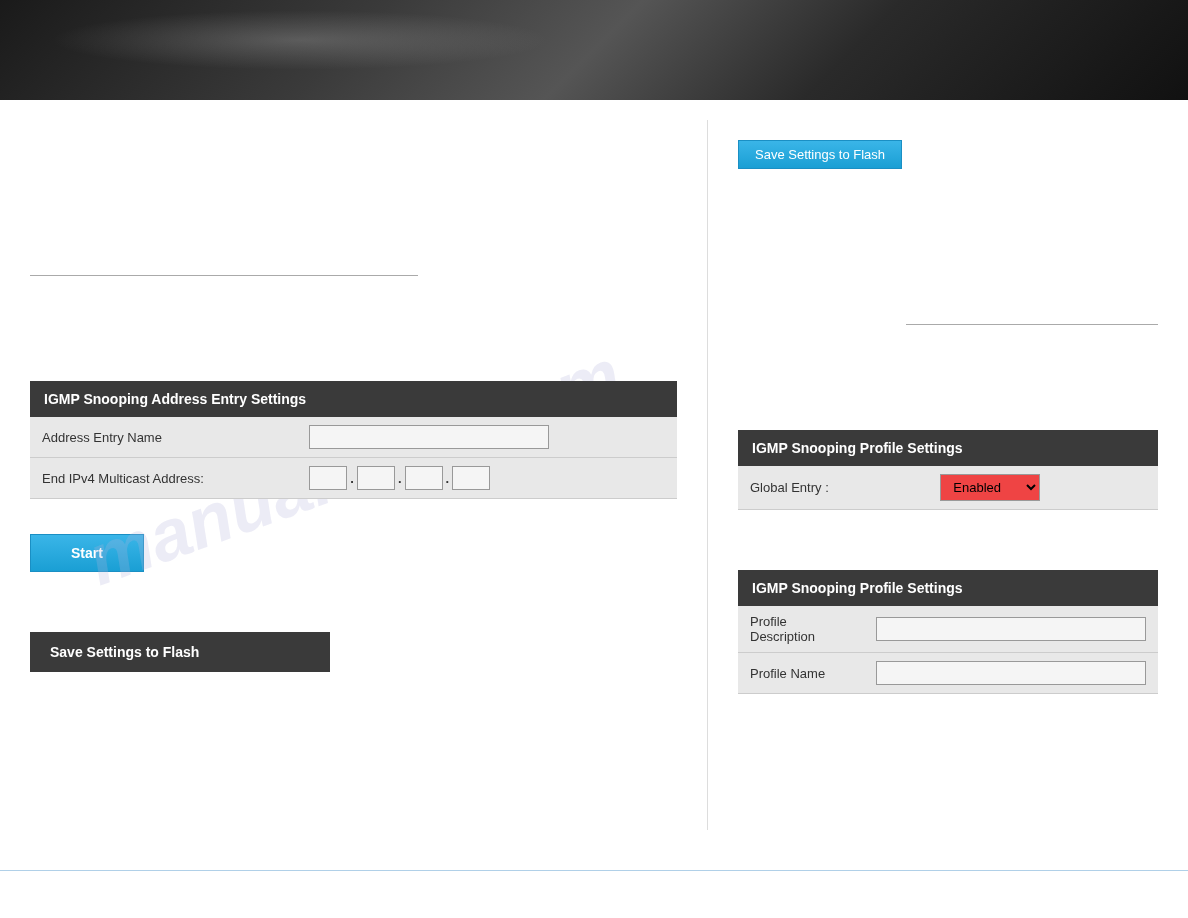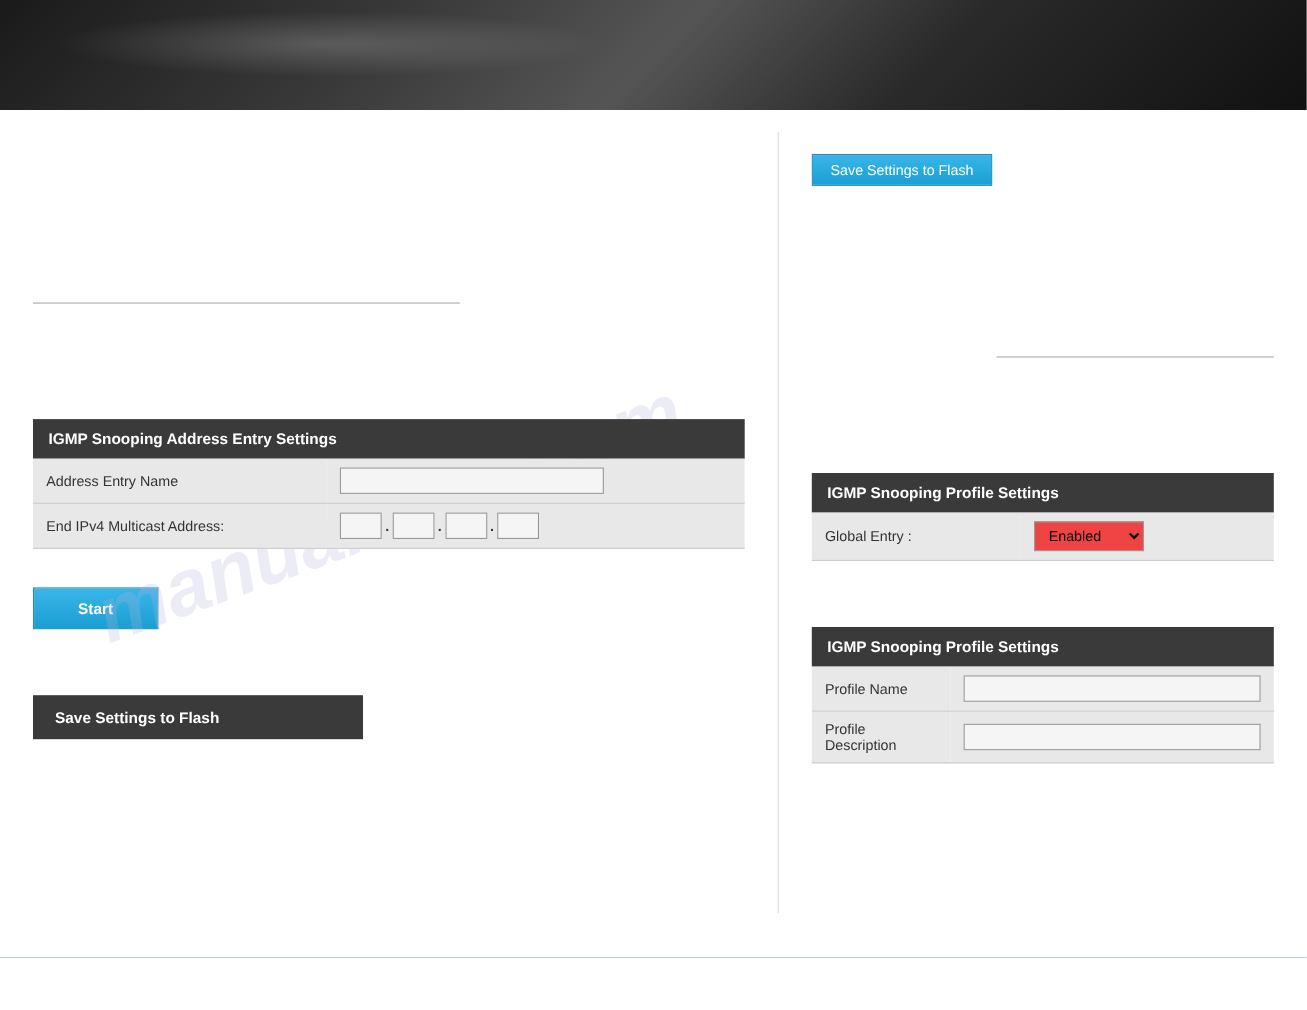--- a/index.html
+++ b/index.html
@@ -311,27 +311,27 @@
 
     
     <table class="settings-table">
       <thead>
         <tr>
           <th colspan="2">IGMP Snooping Profile Settings</th>
         </tr>
       </thead>
       <tbody>
         <tr>
+          <td>Profile Description</td>
+          <td>
+            <input type="text" class="profile-input" style="">
+          </td>
+        </tr>
+        <tr>
           <td>Profile Name</td>
-          <td>
-            <input type="text" class="profile-input" style="">
-          </td>
-        </tr>
-        <tr>
-          <td>Profile Description</td>
           <td>
             <input type="text" class="profile-input" style="">
           </td>
         </tr>
       </tbody>
     </table>
 
   </div>
 
 </div>

